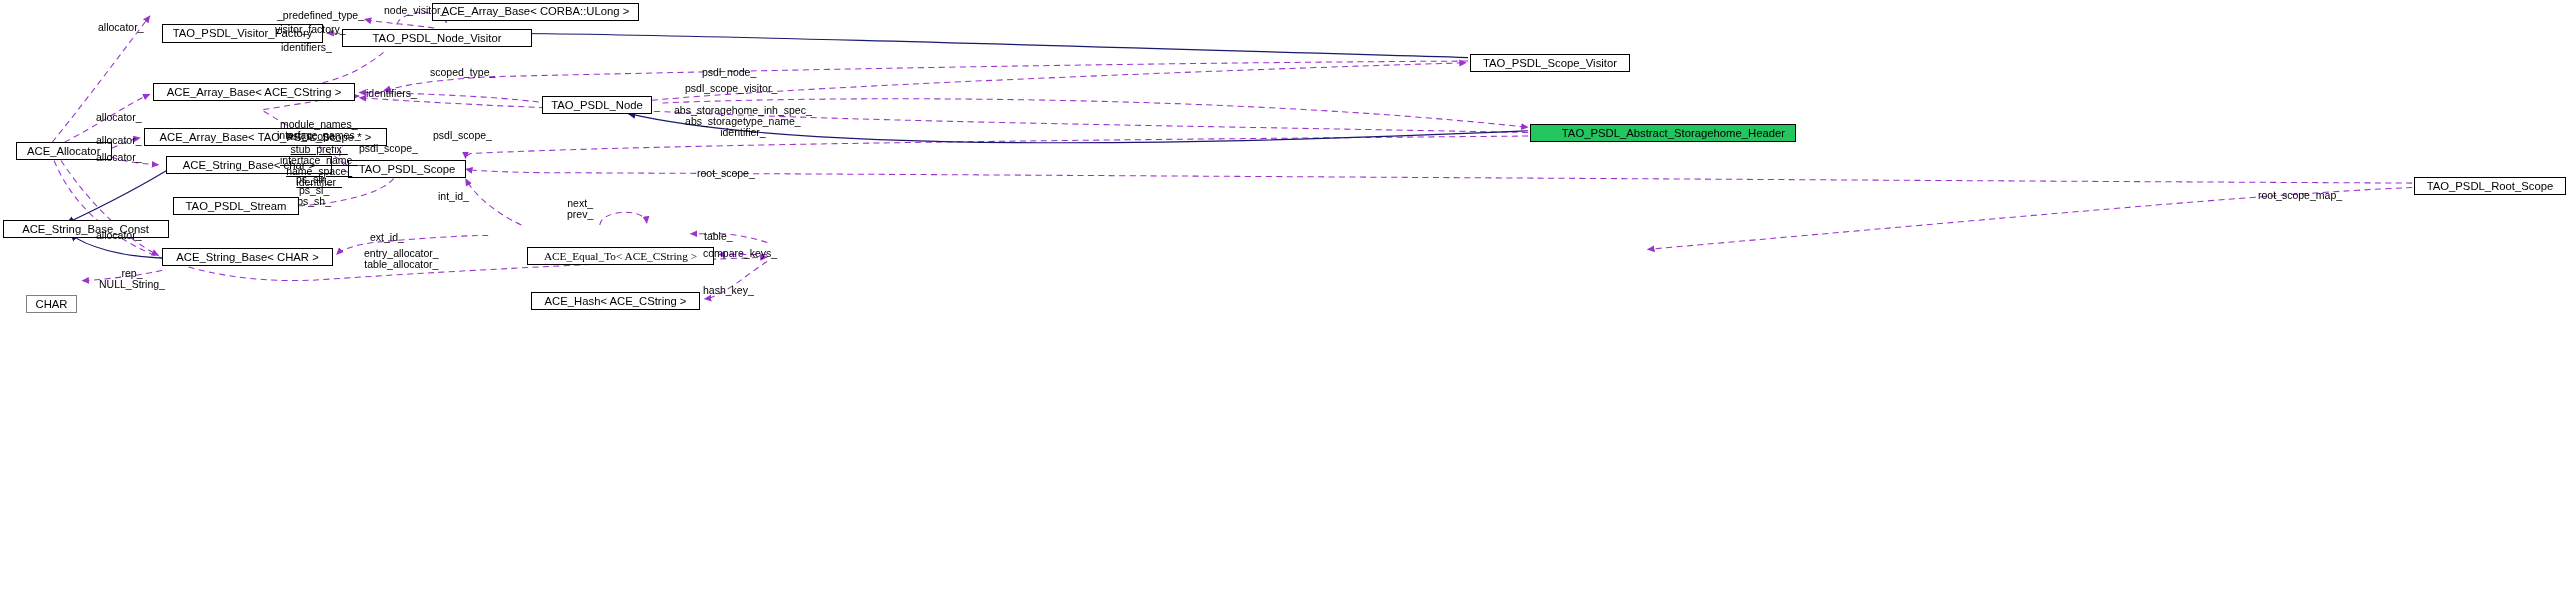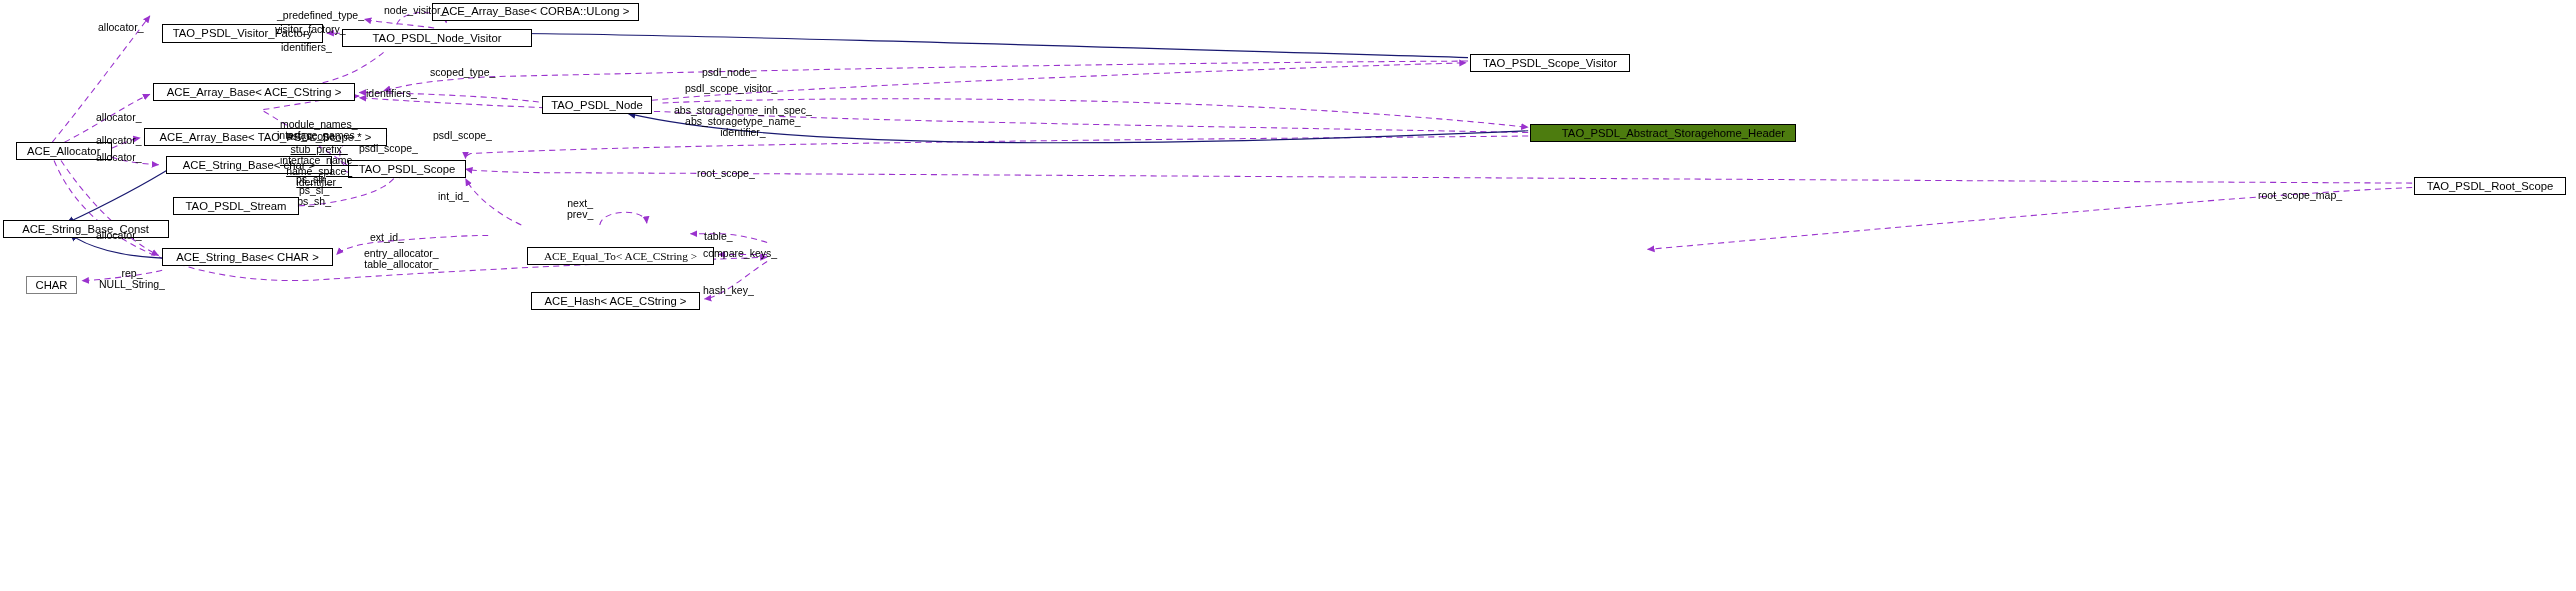--- a/index.html
+++ b/index.html
@@ -32,27 +32,28 @@
     font-size: 11.3px;
     line-height: 1;
     display: flex;
     align-items: center;
     justify-content: center;
     white-space: nowrap;
     padding: 0 6.1px;
     height: 18.3px;
   }
   .node.highlight {
-    background: #4d7c0f;
+    background: #22c55e;
     border-color: #000000;
     padding-left: 27px;
   }
   .node.faded {
     border-color: #808080;
     color: #000000;
+    margin-top: 19px;
   }
   .edge-label {
     position: absolute;
     font-size: 10.5px;
     color: #000000;
     line-height: 1.05;
     white-space: pre;
     text-align: center;
     background: transparent;
   }

